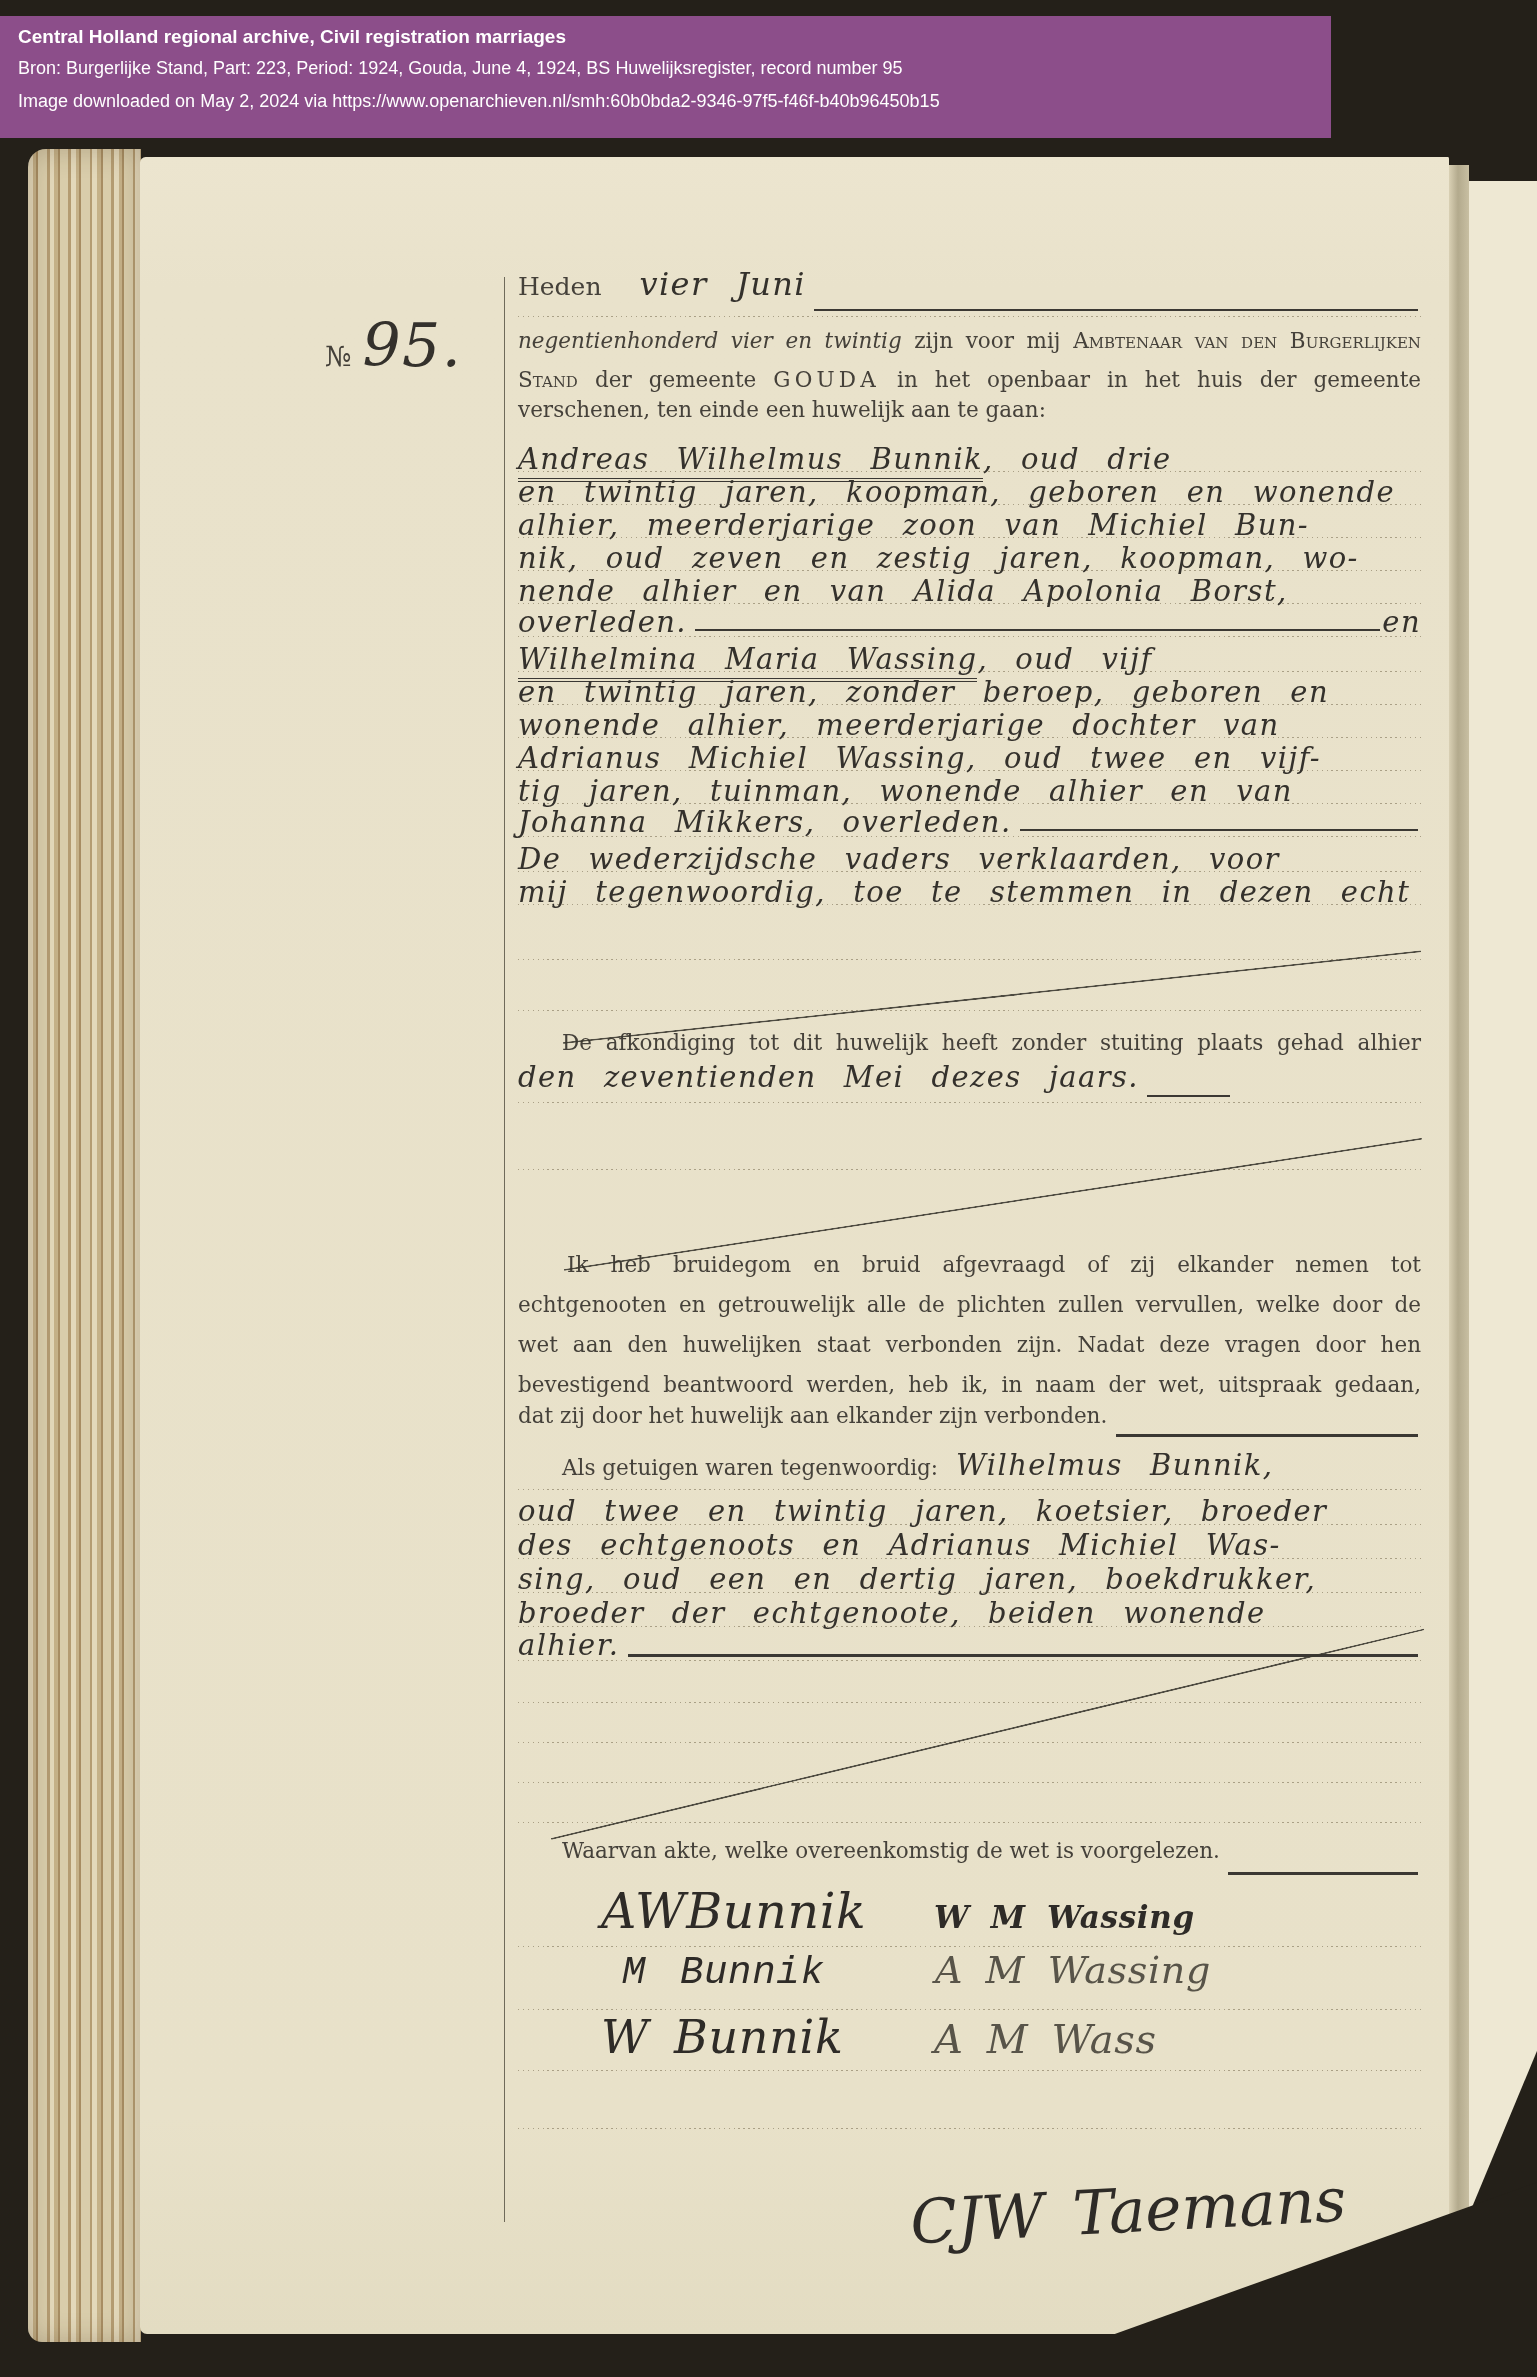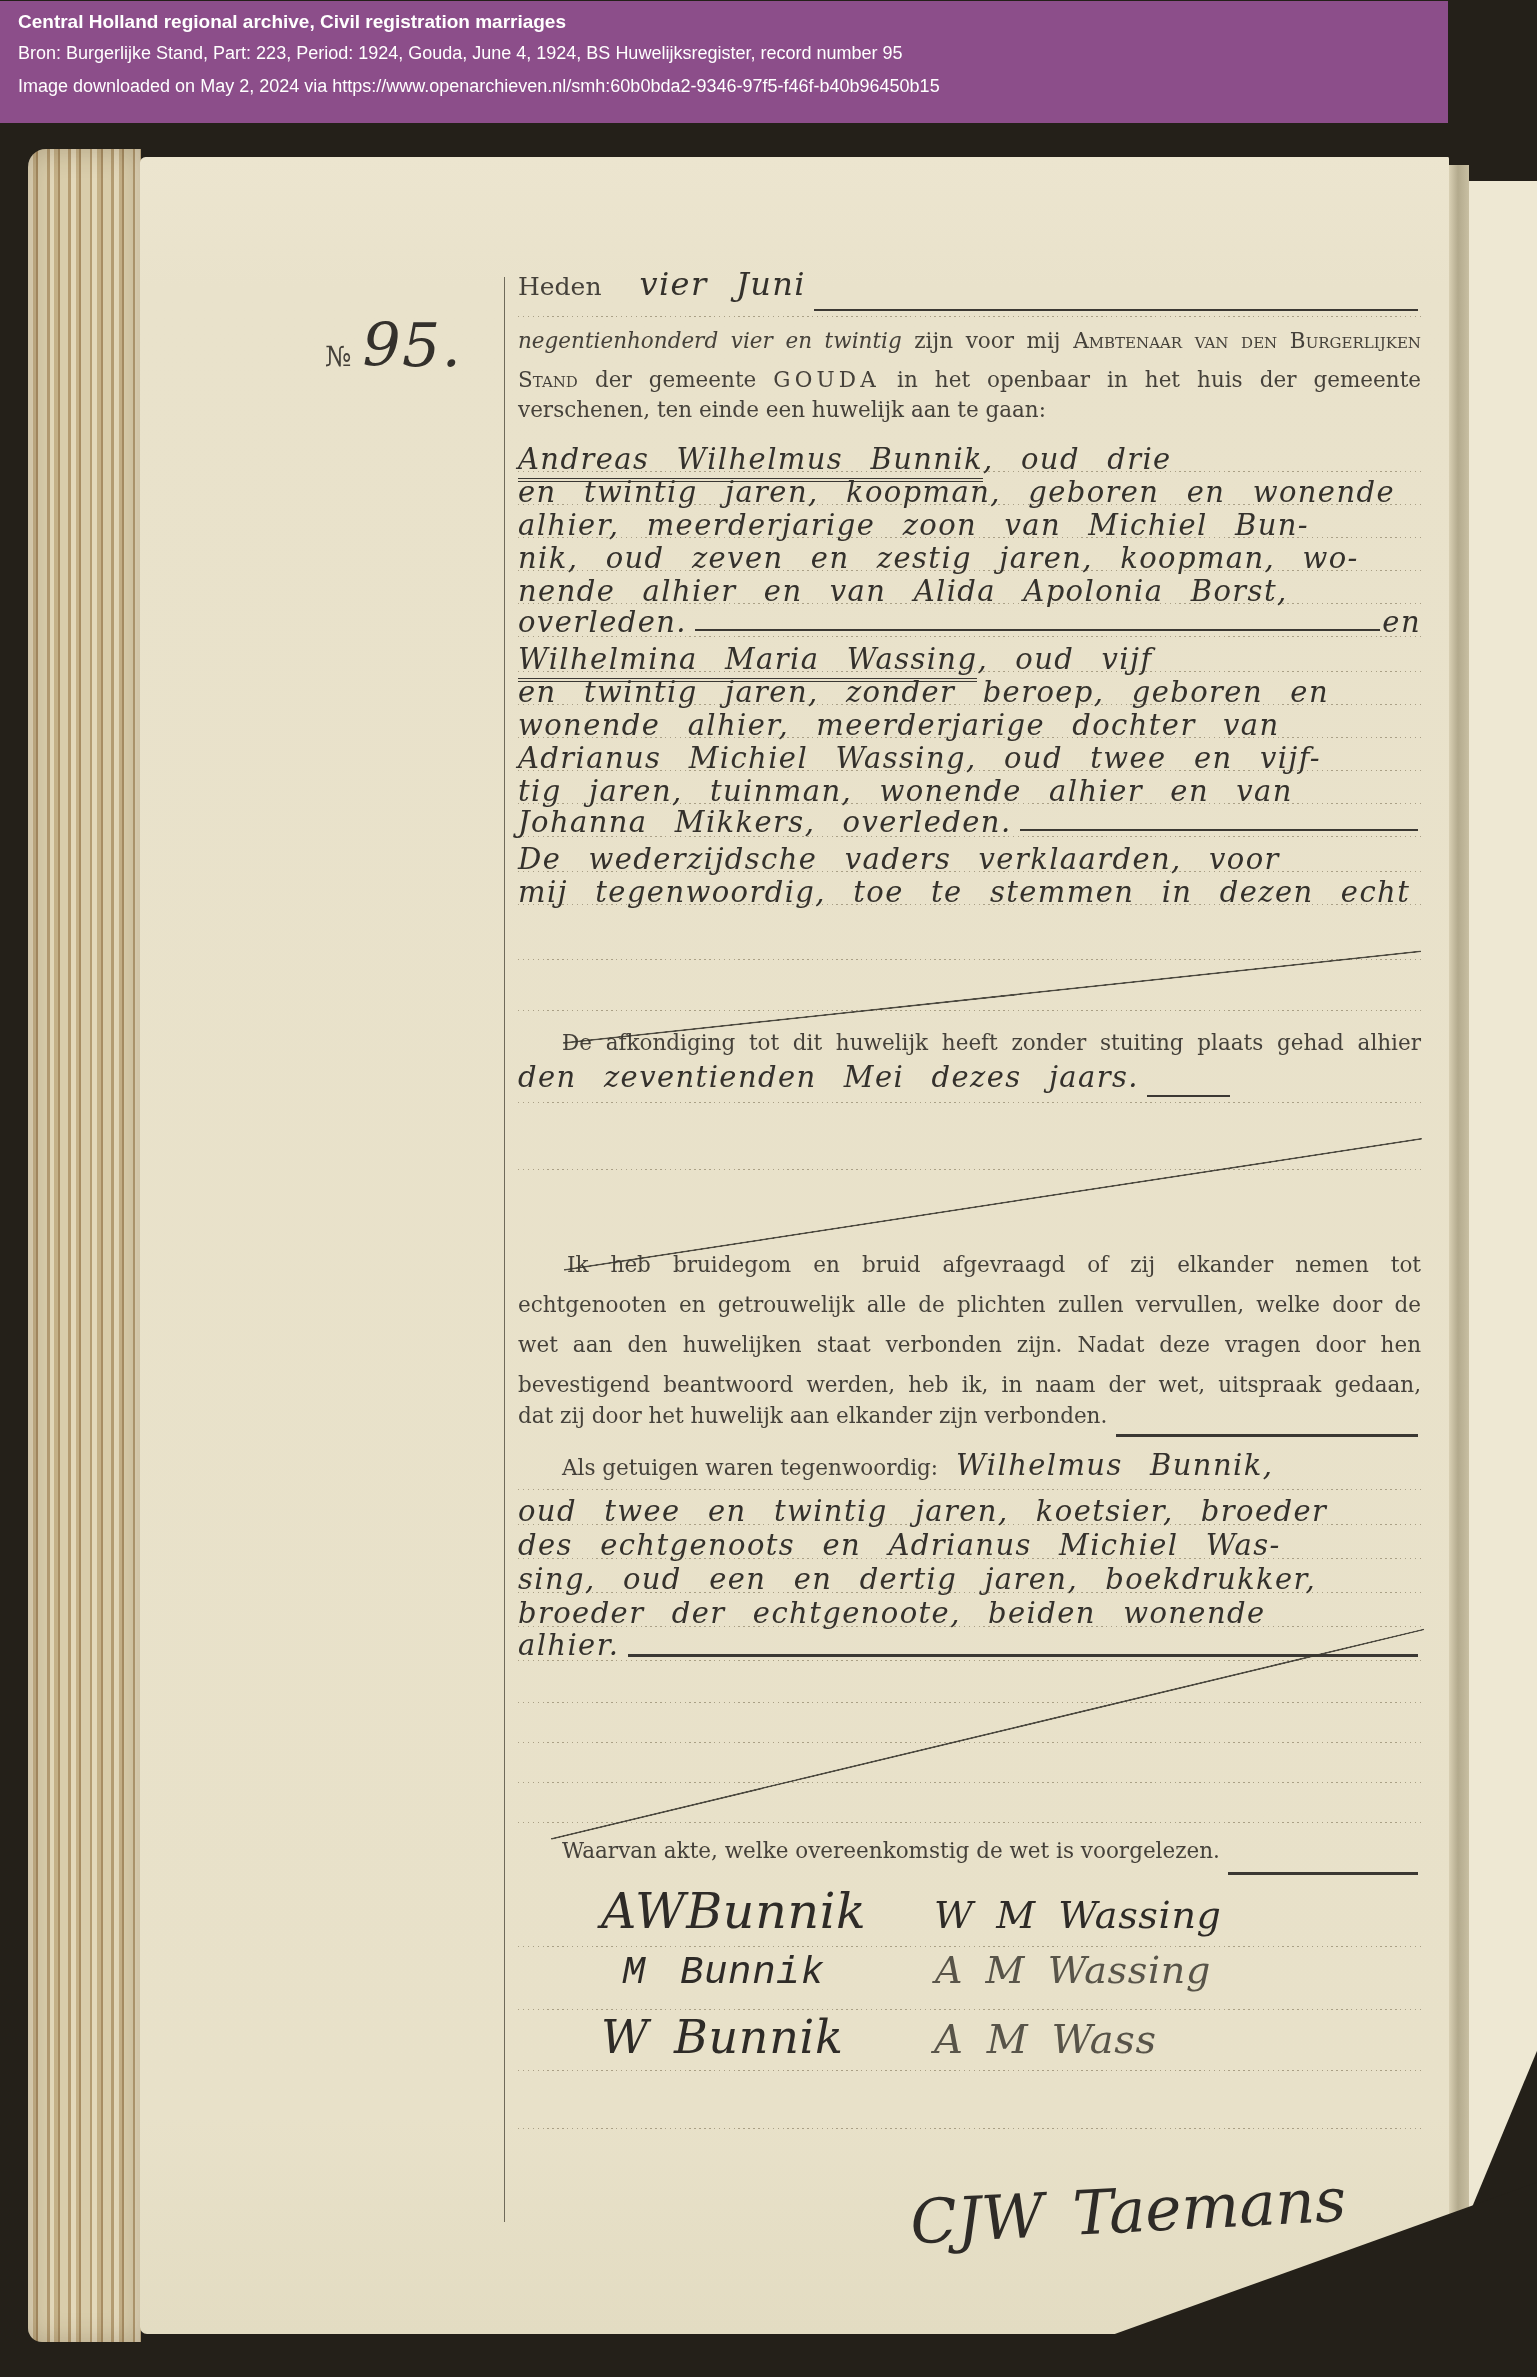--- a/index.html
+++ b/index.html
@@ -1,21 +1,21 @@
 <!DOCTYPE html>
 <html style="font-size:11px"><head>
 <meta charset="utf-8">
 <style>
   html,body{margin:0;padding:0;}
   body{position:relative;width:1538px;height:2377px;background:#242019;overflow:hidden;
        font-family:"DejaVu Serif",serif;}
   .abs{position:absolute;}
 
   
-  #banner{left:0;top:1px;width:1448px;height:122px;background:#8c4e8a;color:#ffffff;
+  #banner{left:0;top:16px;width:1331px;height:122px;background:#8c4e8a;color:#ffffff;
           font-family:"Liberation Sans",sans-serif;box-sizing:border-box;padding:9.7px 14px 0 18px;}
   #banner .b1{font-size:19px;font-weight:bold;line-height:21px;margin-bottom:11.8px;}
   #banner .b2{font-size:18px;font-weight:normal;line-height:21px;margin-bottom:11.8px;}
 
   
   #edges{left:28px;top:149px;width:113px;height:2193px;border-radius:18px 0 0 14px;
          background:
           repeating-linear-gradient(90deg,#e3d8ba 0 4.9px,#c5b188 4.9px 8.3px,#a78d63 8.3px 10.4px,#d9cdab 10.4px 19px,#b49c72 19px 21.5px);
          box-shadow:inset 0 0 28px rgba(60,40,20,.25);}
   #page{left:140px;top:157px;width:1309px;height:2177px;background:#e9e2cb;
@@ -178,21 +178,21 @@
 <div class="abs sec" style="top:1840px;">
   <div class="line fline" style="height:43px;">
     <span class="pr" style="text-indent:44px;display:inline-block;">Waarvan akte, welke overeenkomstig de wet is voorgelezen.</span>
     <span class="fill th"></span>
   </div>
 </div>
 
 <div class="abs sec" style="top:1887px;">
   <div class="line fline rl" style="height:64px;padding-left:83px;box-sizing:border-box;">
     <span class="sig" style="font-size:49px;width:333px;">AWBunnik</span>
-    <span class="sig" style="font-size:38px;">W M Wassing</span>
+    <span class="sig" style="font-size:31px;font-weight:bold;">W M Wassing</span>
   </div>
   <div class="line fline rl" style="height:63px;padding-left:104px;box-sizing:border-box;">
     <span class="sig" style="font-size:39px;width:313px;font-family:Liberation Mono, monospace;">M Bunnik</span>
     <span class="sig pencil" style="font-size:38px;">A M Wassing</span>
   </div>
   <div class="line fline rl" style="height:61px;padding-left:83px;box-sizing:border-box;">
     <span class="sig" style="font-size:46px;width:333px;">W Bunnik</span>
     <span class="sig pencil" style="font-size:40px;">A M Wass</span>
   </div>
 </div>

